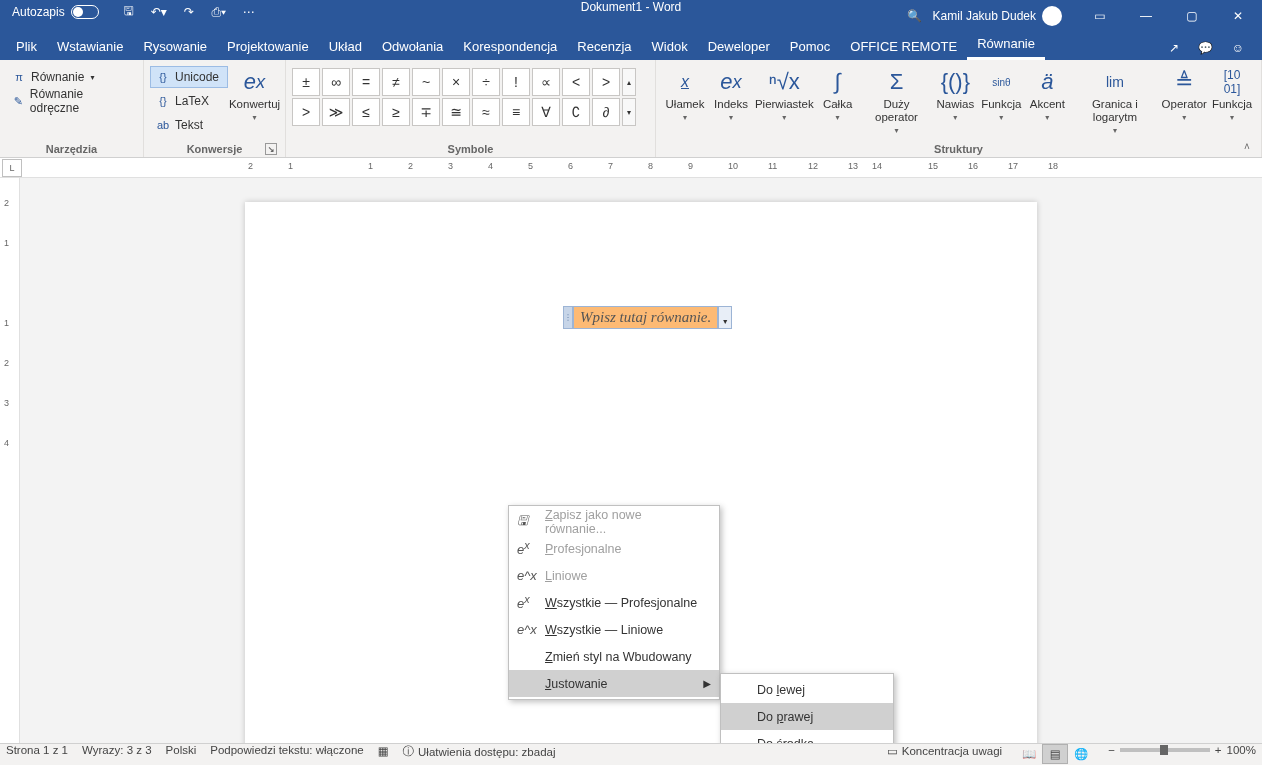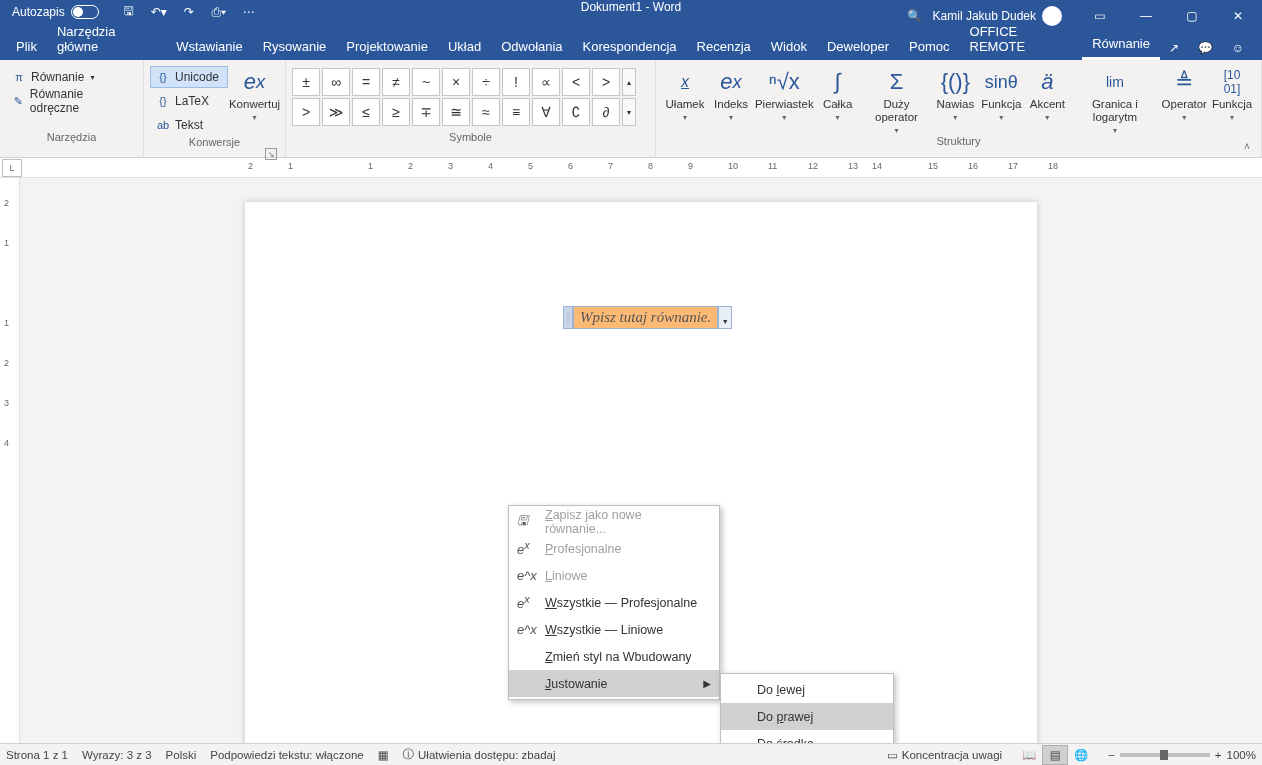--- a/index.html
+++ b/index.html
@@ -23,21 +23,21 @@
   .ribbon-tabs { height: 28px; background: #2b579a; display:flex; align-items:flex-end; padding-left:6px; gap:0; color:#fff; position:relative; }
   .rtab { padding: 5px 10px 6px; font-size:13px; cursor:pointer; }
   .rtab.active { color:#fff; border-bottom:3px solid #fff; }
   .rtab-right { margin-left:auto; display:flex; gap:4px; padding-right:10px; align-items:center; }
   .rtab-right .ic { width:28px; height:24px; display:flex; align-items:center; justify-content:center; color:#fff; cursor:pointer; }
 
   
   .ribbon { height: 98px; background:#f3f2f1; border-bottom:1px solid #d0d0d0; display:flex; position:relative; }
   .group { display:flex; flex-direction:column; border-right:1px solid #e1dfdd; padding:2px 6px 0; }
   .group .gbody { flex:1; display:flex; align-items:flex-start; gap:2px; }
-  .group .glabel { text-align:center; color:#666; font-size:11px; padding-bottom:14px; position:relative; }
+  .group .glabel { text-align:center; color:#666; font-size:11px; padding-bottom:2px; position:relative;font-weight:bold; }
   .dlg-launcher { position:absolute; right:2px; bottom:2px; width:12px; height:12px; border:1px solid #999; font-size:8px; display:flex; align-items:center; justify-content:center; color:#666; cursor:pointer;}
   .stackbtns { display:flex; flex-direction:column; gap:2px; padding-top:4px; }
   .smbtn { height:22px; padding:0 8px 0 4px; display:flex; align-items:center; gap:4px; font-size:12px; cursor:pointer; border:1px solid transparent; }
   .smbtn.active { background:#d0e3f8; border:1px solid #9cbce4; }
   .smbtn .ic { width:16px; height:16px; display:inline-flex; align-items:center; justify-content:center; color:#2b579a; font-size:11px; }
   .bigbtn { display:flex; flex-direction:column; align-items:center; padding:4px 6px 0; cursor:pointer; min-width:46px; }
   .bigbtn .bicon { height:32px; display:flex; align-items:center; justify-content:center; font-size:22px; color:#2b579a; font-style:italic; }
   .bigbtn .blabel { font-size:11.5px; text-align:center; line-height:13px; }
   .bigbtn .bdrop { font-size:8px; color:#666; margin-top:2px; }
 
@@ -71,21 +71,21 @@
   .ctxitem { height:27px; display:flex; align-items:center; padding:0 18px 0 36px; position:relative; cursor:pointer; }
   .ctxitem:hover, .ctxitem.hover { background:#d0d0d0; }
   .ctxitem.disabled { color:#a0a0a0; cursor:default; }
   .ctxitem .cicon { position:absolute; left:8px; width:18px; font-style:italic; font-size:13px; color:#555; }
   .ctxitem .arrow { position:absolute; right:8px; font-size:10px; }
   .ctxitem u { text-decoration: underline; }
   .ctxmenu.sub { top:495px; left:720px; width:174px; }
   .ctxitem .check { position:absolute; left:10px; font-size:11px; }
 
   
-  .statusbar { position:absolute; bottom:0; left:0; right:0; height:22px; background:#f3f2f1; border-top:1px solid #d0d0d0; display:flex; align-items:center; font-size:11.5px; color:#444; padding:0 6px; gap:14px; }
+  .statusbar { position:absolute; bottom:0; left:0; right:0; height:22px; background:#f3f2f1; border-top:1px solid #d0d0d0; display:flex; align-items:flex-start; font-size:11.5px; color:#444; padding:0 6px; gap:14px; }
   .statusbar .spacer { flex:1; }
   .sb-item { display:flex; align-items:center; gap:4px; cursor:pointer; }
   .viewbtns { display:flex; gap:0; }
   .viewbtn { width:26px; height:20px; border:1px solid transparent; display:flex; align-items:center; justify-content:center; cursor:pointer; }
   .viewbtn.active { background:#d0d0d0; border-color:#b0b0b0; }
   .zoom { display:flex; align-items:center; gap:5px; }
   .zoom-track { width:90px; height:4px; background:#c0c0c0; position:relative; }
   .zoom-thumb { position:absolute; top:-3px; left:40px; width:8px; height:10px; background:#666; }
 </style>
 </head>
@@ -114,21 +114,20 @@
     </div>
     <div class="winbtn">▭</div>
     <div class="winbtn">—</div>
     <div class="winbtn">▢</div>
     <div class="winbtn">✕</div>
   </div>
 </div>
 
 <div class="ribbon-tabs">
   <div class="rtab">Plik</div>
-  <div class="rtab">Narzędzia główne</div>
   <div class="rtab">Wstawianie</div>
   <div class="rtab">Rysowanie</div>
   <div class="rtab">Projektowanie</div>
   <div class="rtab">Układ</div>
   <div class="rtab">Odwołania</div>
   <div class="rtab">Korespondencja</div>
   <div class="rtab">Recenzja</div>
   <div class="rtab">Widok</div>
   <div class="rtab">Deweloper</div>
   <div class="rtab">Pomoc</div>
@@ -245,21 +244,21 @@
           <div class="bicon" style="font-style:normal">Σ</div>
           <div class="blabel">Duży operator</div>
           <div class="bdrop">▾</div>
         </div>
       <div class="bigbtn">
           <div class="bicon" style="font-style:normal">{()}</div>
           <div class="blabel">Nawias</div>
           <div class="bdrop">▾</div>
         </div>
       <div class="bigbtn">
-          <div class="bicon" style="font-style:normal;font-size:18px">sinθ</div>
+          <div class="bicon" style="font-style:normal;font-size:10px">sinθ</div>
           <div class="blabel">Funkcja</div>
           <div class="bdrop">▾</div>
         </div>
       <div class="bigbtn">
           <div class="bicon">ä</div>
           <div class="blabel">Akcent</div>
           <div class="bdrop">▾</div>
         </div>
       <div class="bigbtn">
           <div class="bicon" style="font-style:normal;font-size:14px">lim</div>

